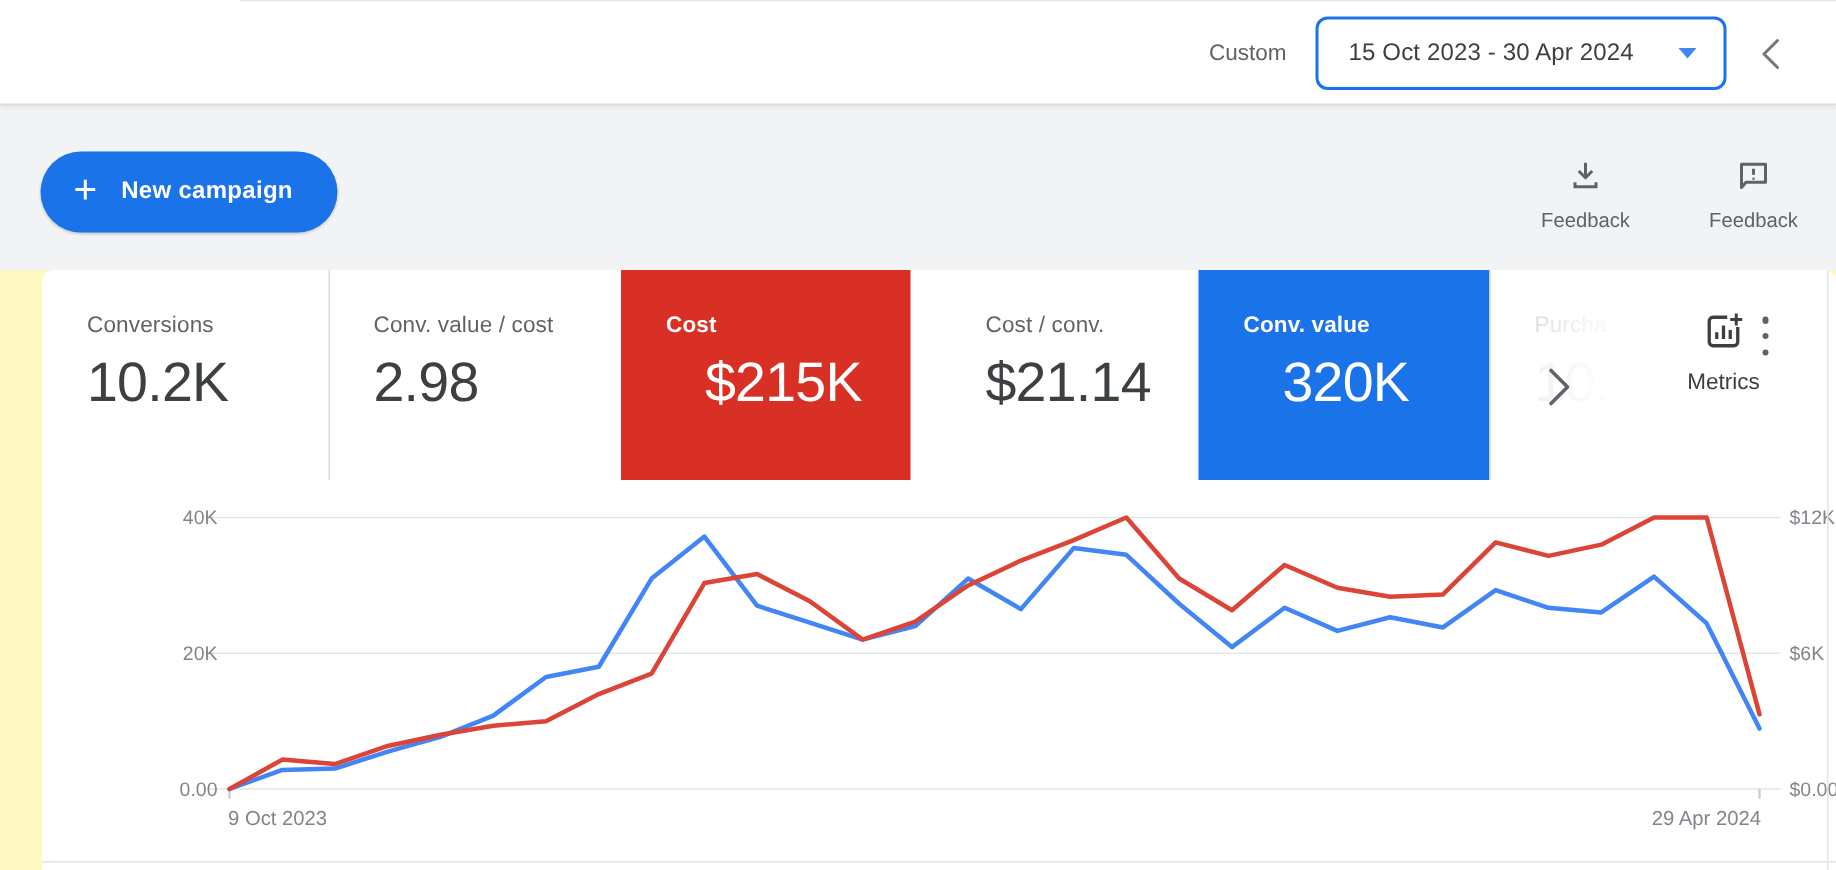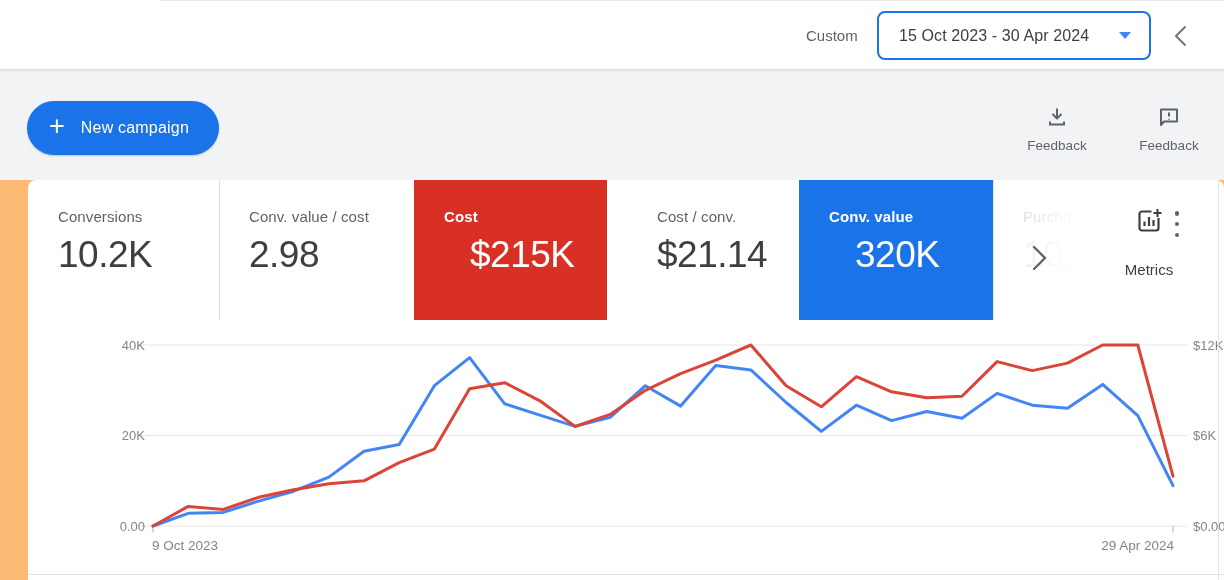--- a/index.html
+++ b/index.html
@@ -1,18 +1,18 @@
 <!DOCTYPE html>
 <html><head>
 <meta charset="utf-8">
 <style>
   * { margin:0; padding:0; box-sizing:border-box; }
   html,body { background:#fff; }
   body { font-family:"Liberation Sans","DejaVu Sans",sans-serif; }
-  #screen { position:relative; width:1224px; height:580px; overflow:hidden; background:#fdba74; }
+  #screen { position:relative; width:1224px; height:580px; overflow:hidden; background:#fef9c3; }
 
   
   .header { position:absolute; left:0; top:0; width:1224px; height:70px; background:#fff;
             border-bottom:1px solid #dcdddd; box-shadow:0 1px 3px rgba(0,0,0,.08); z-index:5; }
   .top-hairline { position:absolute; left:160px; top:0; width:1064px; height:1px; background:#e9e9e9; }
   .custom-label { position:absolute; left:806px; top:27px; font-size:15px; color:#5f6368; }
   .datebox { position:absolute; left:877px; top:11px; width:274px; height:49px;
              border:2px solid #1a73e8; border-radius:8px; background:#fff;
              display:flex; align-items:center; justify-content:space-between;
              padding:0 18px 0 20px; cursor:pointer; }
@@ -20,21 +20,21 @@
   .caret-down { width:0; height:0; border-left:6px solid transparent; border-right:6px solid transparent;
                 border-top:7px solid #4285f4; }
   .back-chevron { position:absolute; left:1168px; top:22px; width:26px; height:28px; cursor:pointer; }
 
   
   .band { position:absolute; left:0; top:70px; width:1224px; height:110px; background:#f1f3f4; }
   .new-campaign { position:absolute; left:27px; top:101px; height:54px; border-radius:27px;
                   background:#1a73e8; color:#fff; display:flex; align-items:center;
                   padding:0 30px 0 22px; gap:16px; cursor:pointer; box-shadow:0 1px 2px rgba(0,0,0,.2); }
   .new-campaign .plus { font-size:27px; font-weight:400; line-height:1; margin-top:-3px; }
-  .new-campaign .nc-label { font-size:16px; font-weight:400; letter-spacing:.2px; }
+  .new-campaign .nc-label { font-size:16px; font-weight:700; letter-spacing:.2px; }
   .icon-group { position:absolute; top:105px; width:74px; display:flex; flex-direction:column;
                 align-items:center; gap:5px; cursor:pointer; color:#5f6368; }
   .icon-group .ig-label { font-size:13.5px; color:#5f6368; }
   .ig-download { left:1020px; } .ig-feedback { left:1132px; }
 
   
   .panel { position:absolute; left:28px; top:180px; width:1196px; height:400px; background:#fff;
            border-radius:8px 8px 0 0; }
   .panel-right-hairline { position:absolute; right:5px; top:0; width:1px; height:400px; background:#e4e4e4; }
 
@@ -54,21 +54,21 @@
   .card-5 .c-label { color:#c8cbce; }
   .card-5 .c-value { color:#e8eaec; }
   .v-div { position:absolute; top:0; width:1px; height:140px; background:#dadce0; }
   .fade-overlay { position:absolute; left:965px; top:0; width:128px; height:140px;
                   background:linear-gradient(to right, rgba(255,255,255,0) 0%, rgba(255,255,255,.85) 55%, #fff 100%);
                   pointer-events:none; }
   .next-btn { position:absolute; left:994px; top:58px; width:34px; height:40px; cursor:pointer;
               display:flex; align-items:center; justify-content:center; background:transparent; border:none; }
   .metrics-btn { position:absolute; left:1060px; top:28px; width:122px; display:flex; flex-direction:column;
                  align-items:center; gap:6px; cursor:pointer; }
-  .metrics-btn .m-label { font-size:15px; color:#3c4043;margin-top:16px; }
+  .metrics-btn .m-label { font-size:15px; color:#3c4043; }
   .menu-3dot { position:absolute; left:1140px; top:30px; width:18px; height:28px; display:flex;
                flex-direction:column; align-items:center; justify-content:space-between; cursor:pointer; padding:1px 0; }
   .menu-3dot i { width:4.5px; height:4.5px; border-radius:50%; background:#5f6368; }
 
   
   .chart-wrap { position:absolute; left:0; top:140px; width:1196px; height:245px;margin-left:40px; }
   .bottom-div { position:absolute; left:0; top:394px; width:1196px; height:1px; background:#e2e3e4; }
   svg text { font-family:"Liberation Sans","DejaVu Sans",sans-serif; }
 </style>
 </head>

